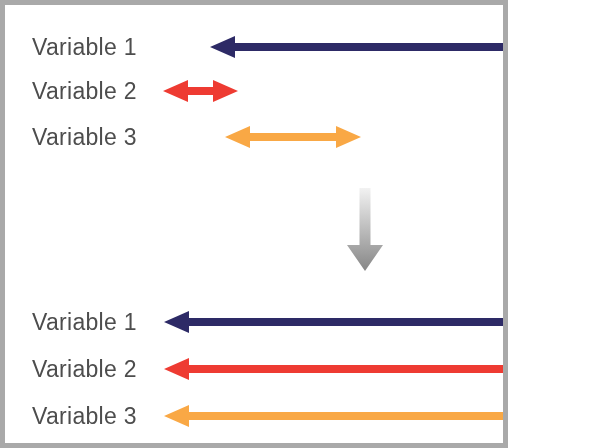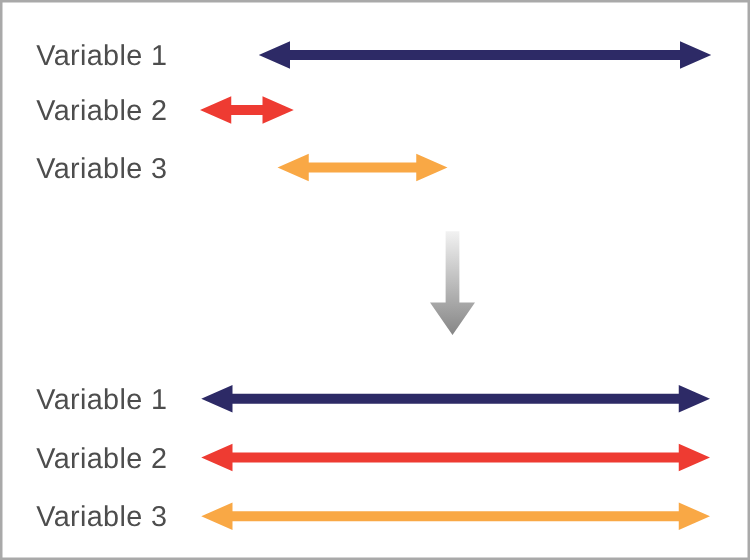--- a/index.html
+++ b/index.html
@@ -1,21 +1,21 @@
 <!DOCTYPE html>
 <html><head>
 <meta charset="utf-8">
 <style>
   html, body { margin: 0; padding: 0; background: #ffffff; }
   .frame {
     position: relative;
-    width: 600px;
+    width: 508px;
     height: 448px;
     box-sizing: border-box;
-    border: 2px solid #c2410c;
+    border: 5px solid #c2410c;
     background: #ffffff;
     overflow: hidden;
     font-family: "Liberation Sans", sans-serif;
   }
   .row-label {
     position: absolute;
     left: 27px;
     height: 28px;
     line-height: 28px;
     font-size: 23px;

